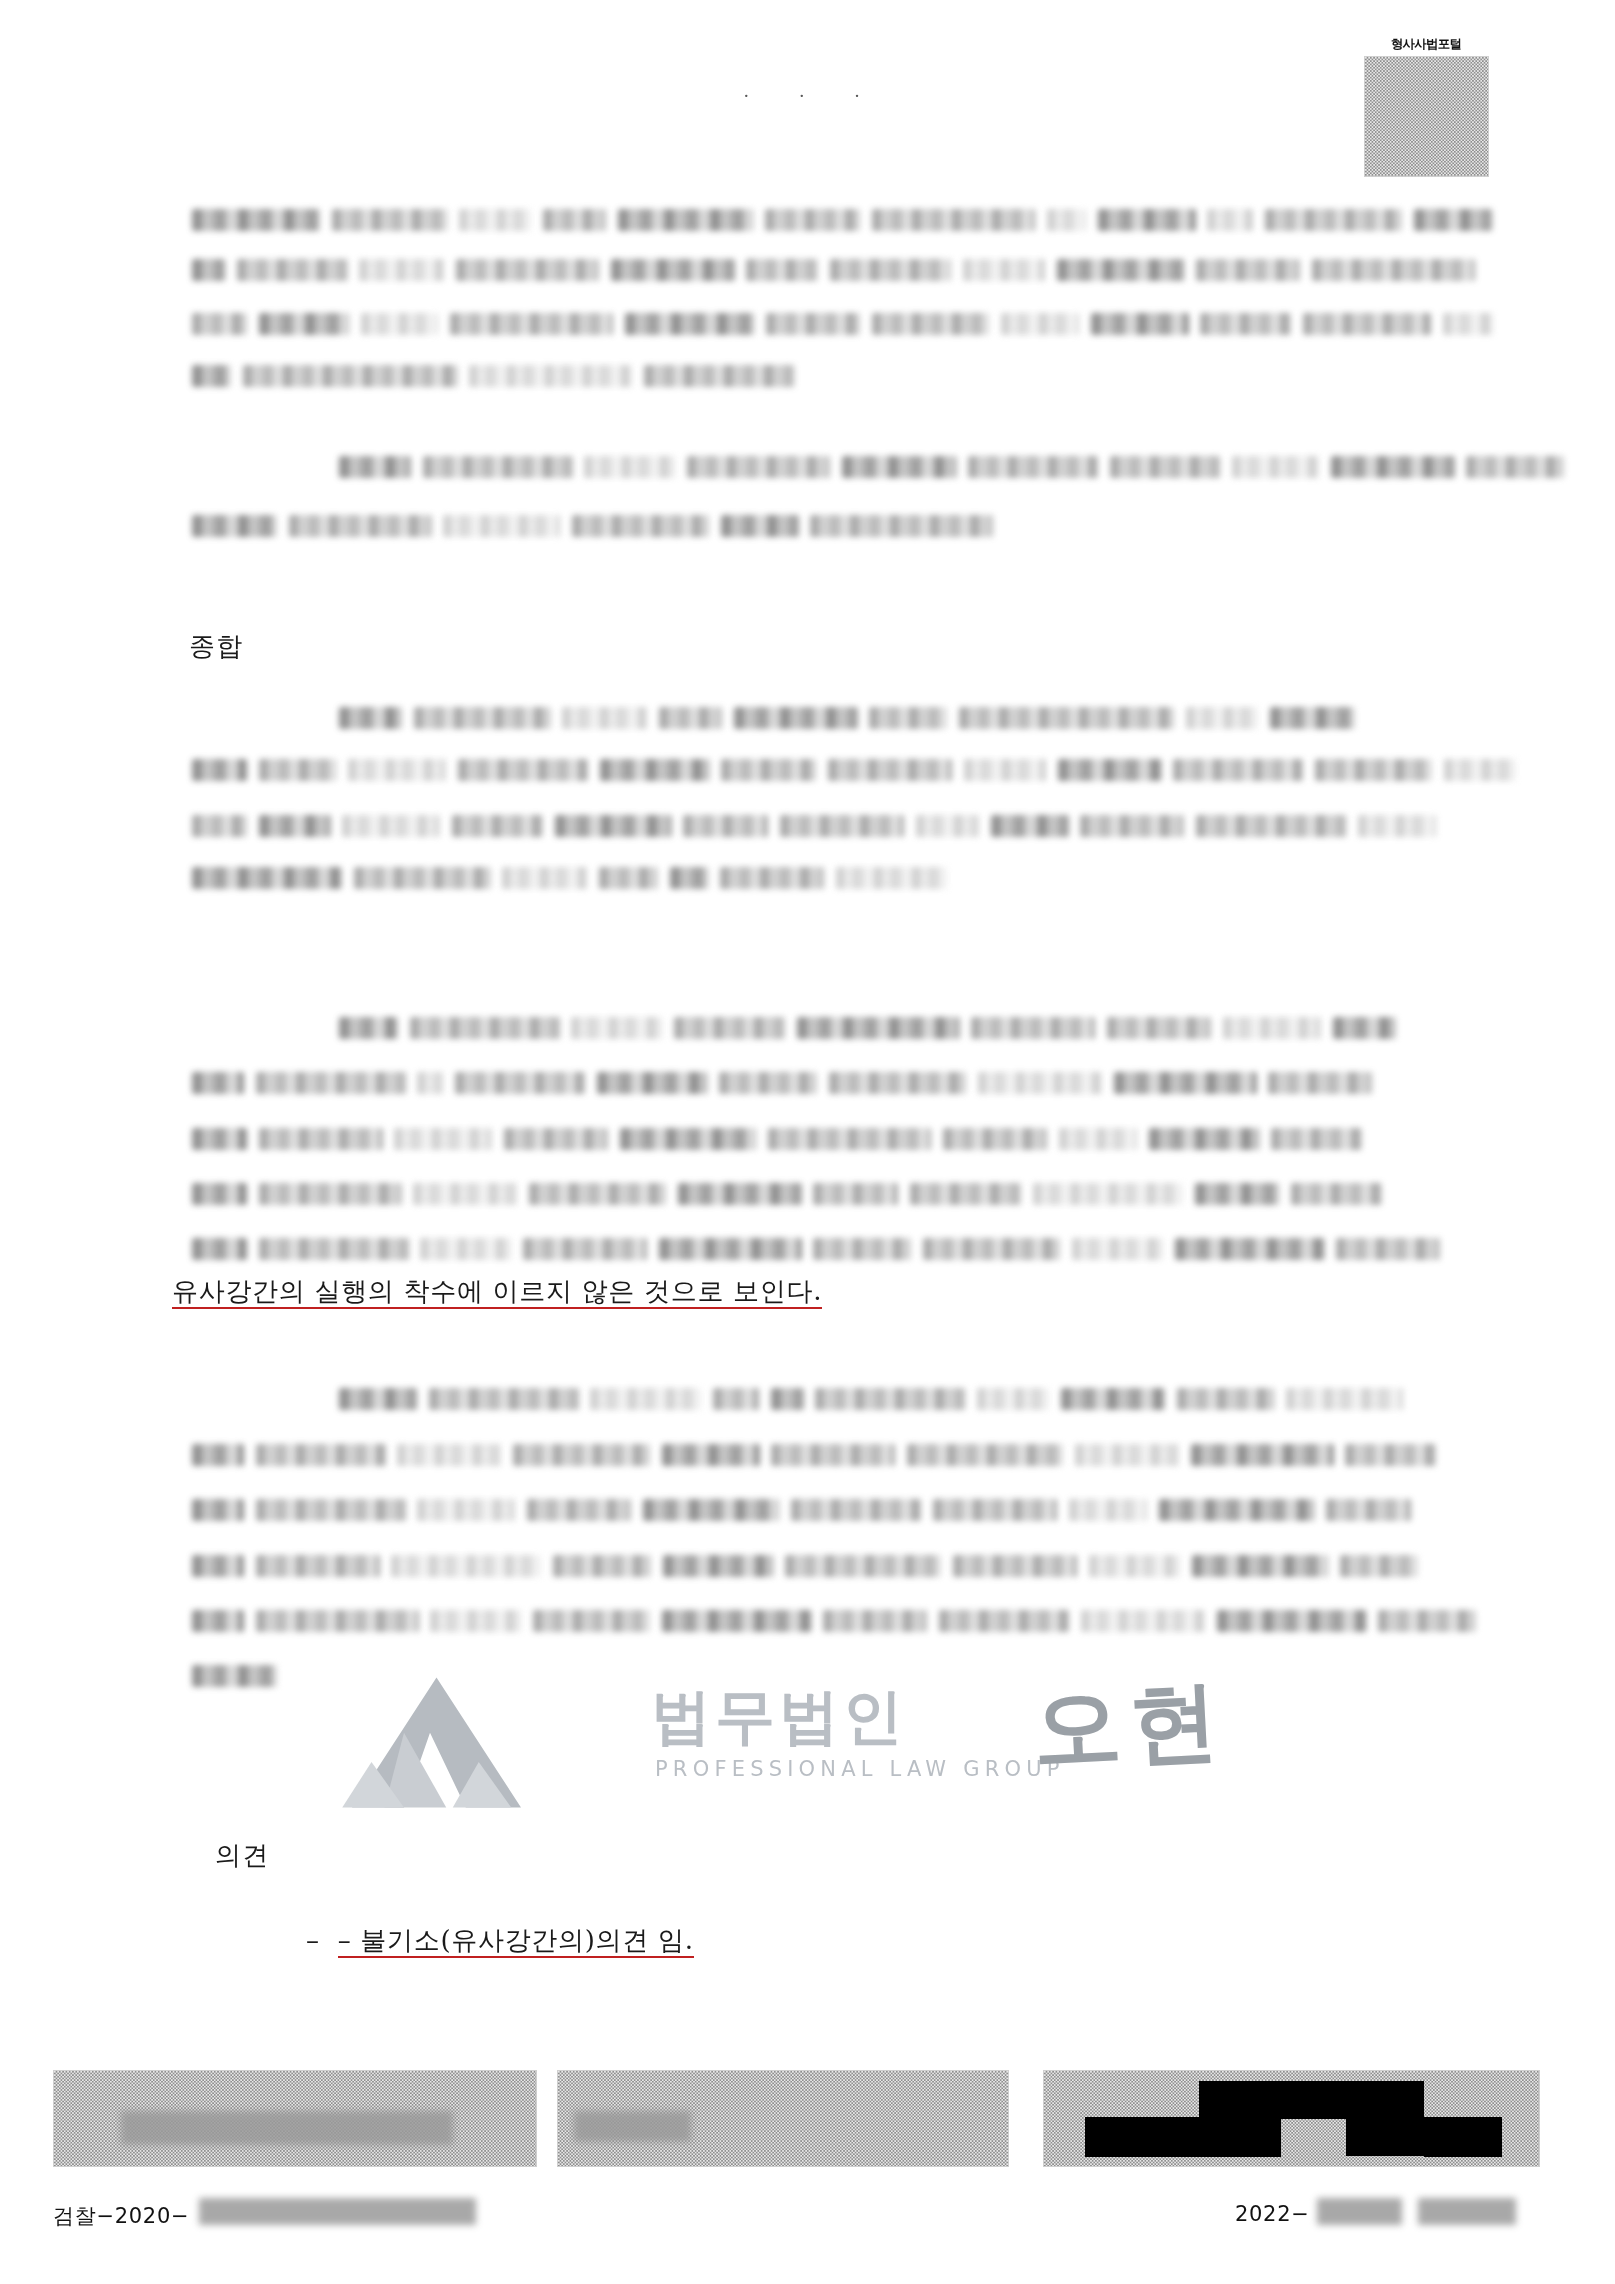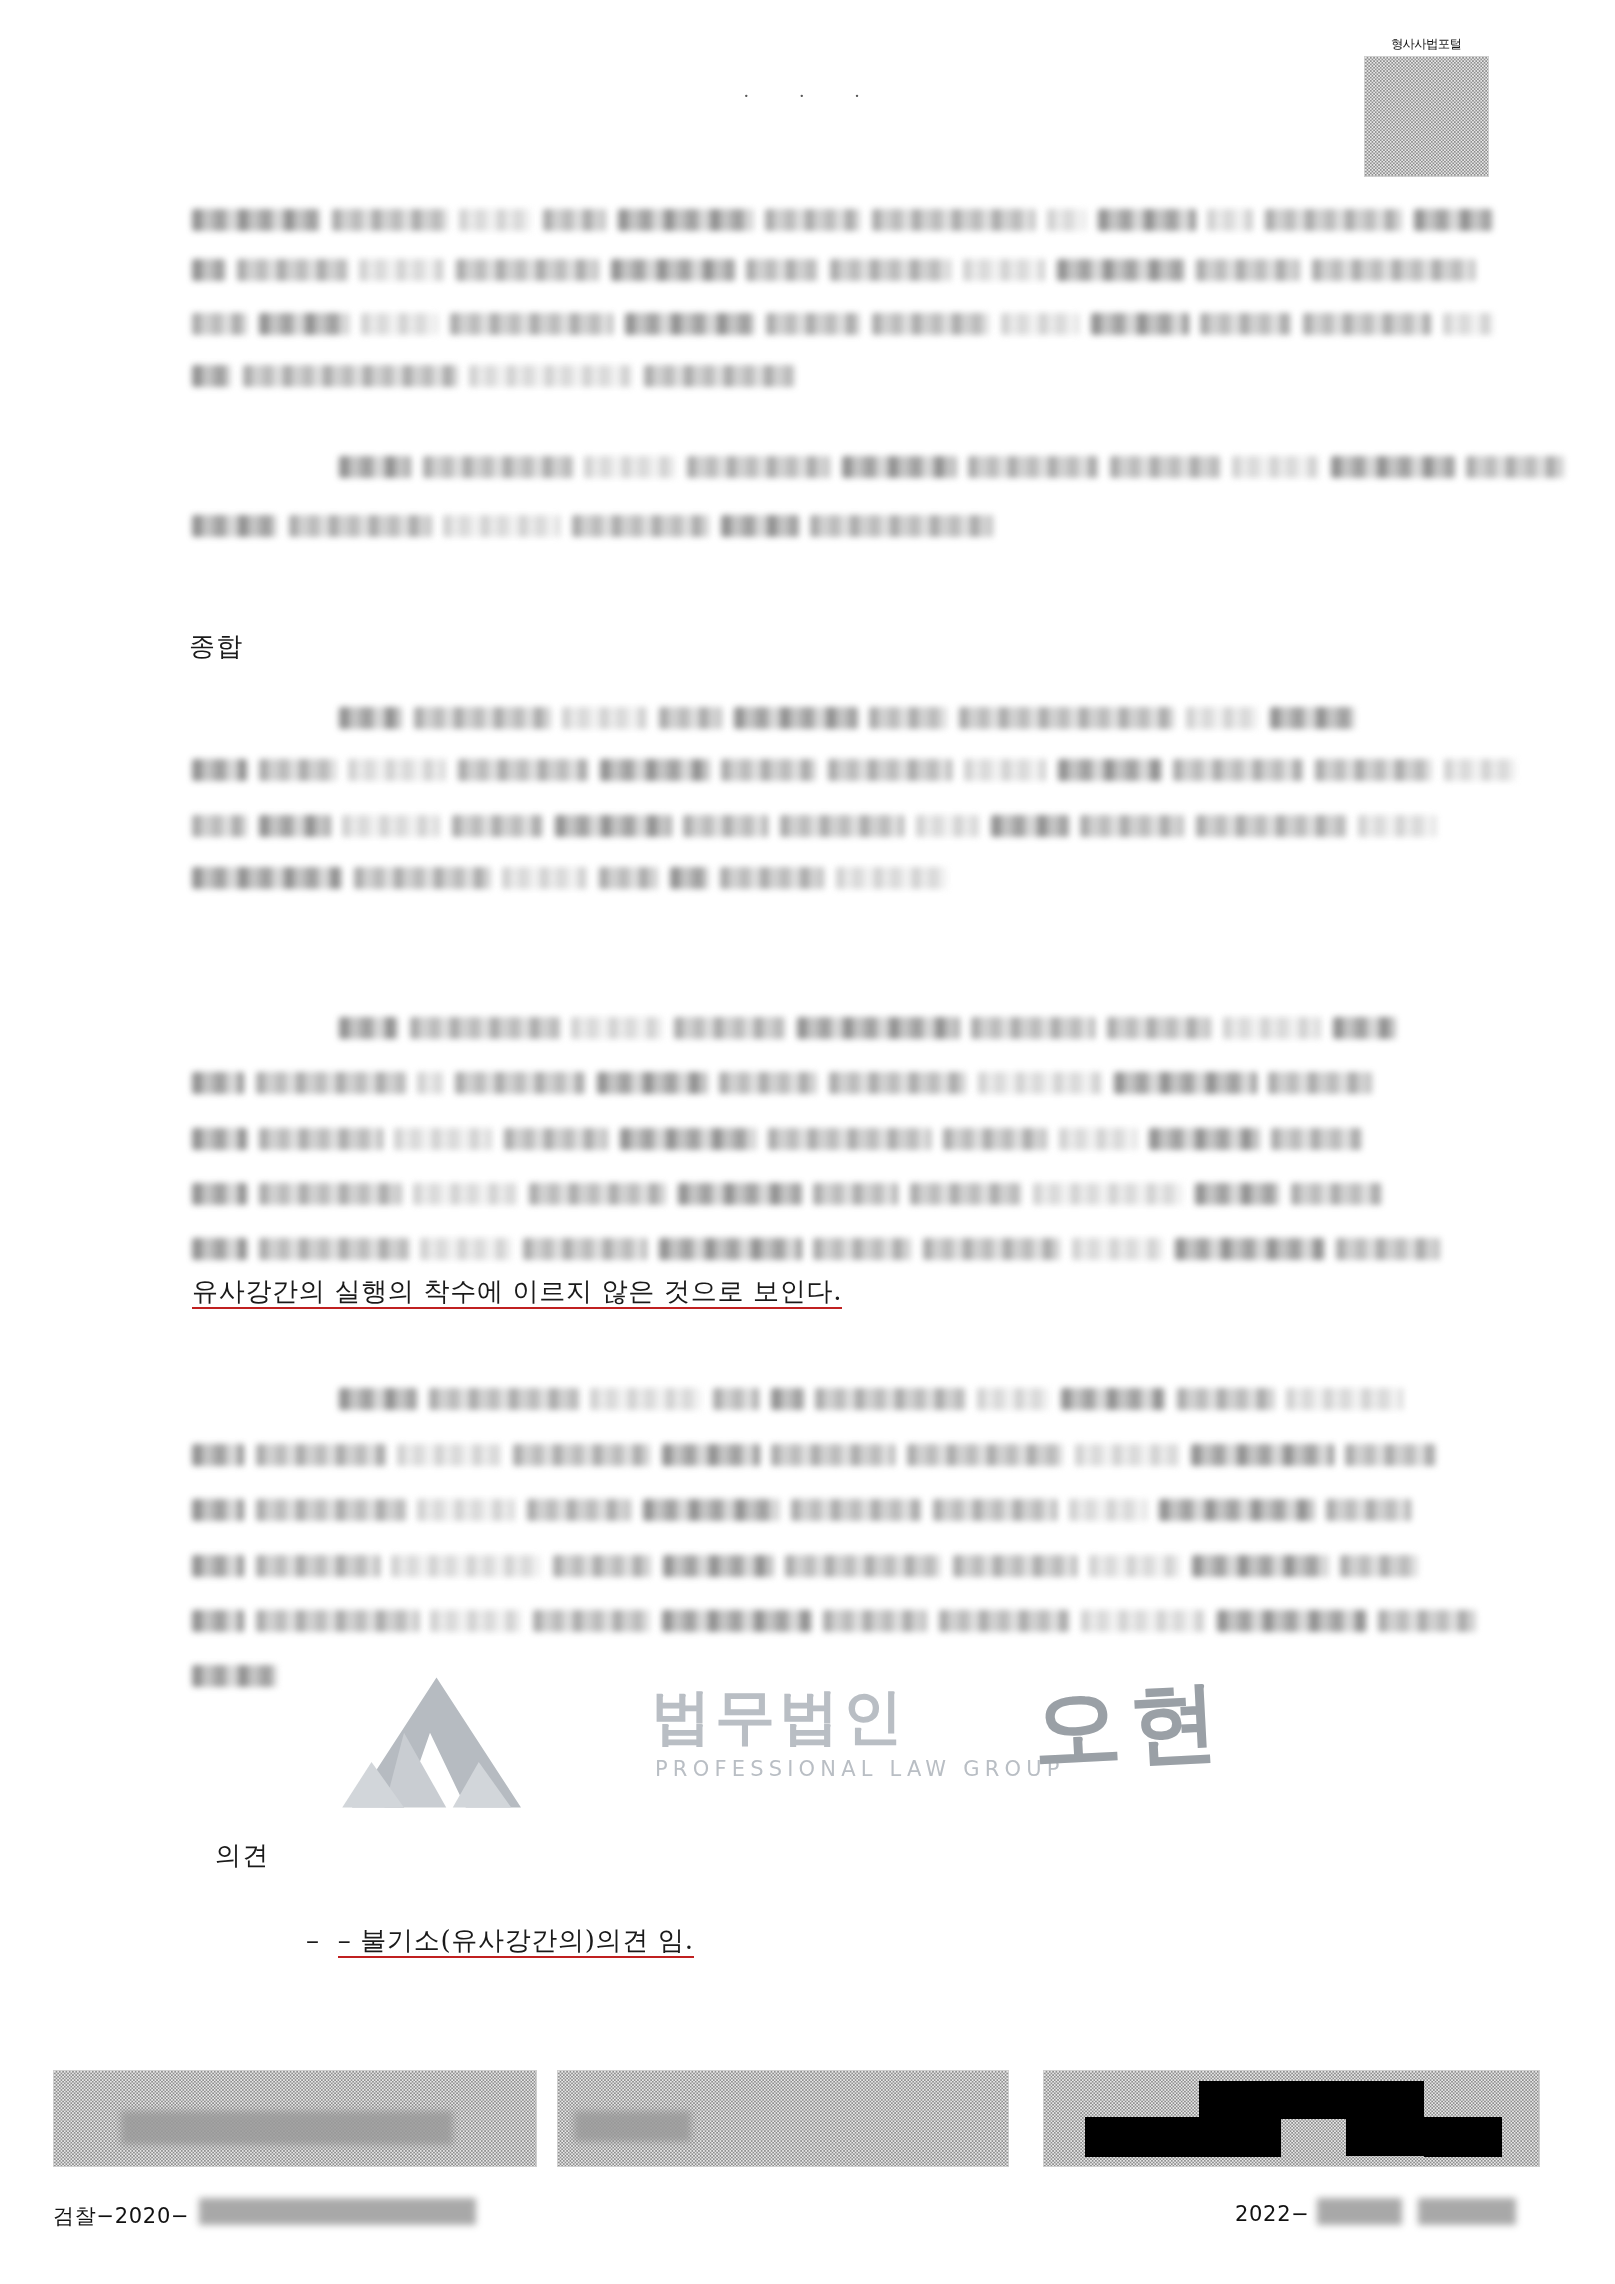--- a/index.html
+++ b/index.html
@@ -101,21 +101,21 @@
   #topstamp {
     position: absolute;
     left: 1364px;
     top: 36px;
     width: 124px;
     height: 140px;
   }
   #topstamp .label {
     font-family: "DejaVu Sans", "Liberation Sans", sans-serif;
     font-size: 12.4px;
-    font-weight: normal;
+    font-weight: bold;
     color: #111;
     text-align: center;
     letter-spacing: -0.7px;
     margin-bottom: 2.6px;
   }
   .noisebox {
     background-color: #d9d9d9;
     background-image:
       repeating-conic-gradient(#8e8e8e 0% 25%, #e8e8e8 0% 50%),
       repeating-conic-gradient(#b4b4b4 0% 25%, #f2f2f2 0% 50%);
@@ -370,21 +370,21 @@
     <span class="rw light" style="width:91px"></span>
       <span class="rw" style="width:124px"></span>
     <span class="rw dark" style="width:143px"></span>
       <span class="rw" style="width:98px"></span>
     <span class="rw" style="width:137px"></span>
       <span class="rw light" style="width:91px"></span>
     <span class="rw dark" style="width:150px"></span>
       <span class="rw" style="width:104px"></span>
   </div>
 
-  <div class="ko bodyline" style="left:192px; top:1274px;text-align:right;">
+  <div class="ko bodyline" style="left:172px; top:1274px;text-align:right;">
     <span class="underline-red">유사강간의  실행의  착수에  이르지  않은  것으로  보인다.</span>
   </div>
 
   <div class="redline" style="left:339px; top:1388px;">
     <span class="rw dark" style="width:78px"></span>
       <span class="rw" style="width:150px"></span>
     <span class="rw light" style="width:111px"></span>
       <span class="rw" style="width:46px"></span>
     <span class="rw dark" style="width:33px"></span>
       <span class="rw" style="width:150px"></span>

